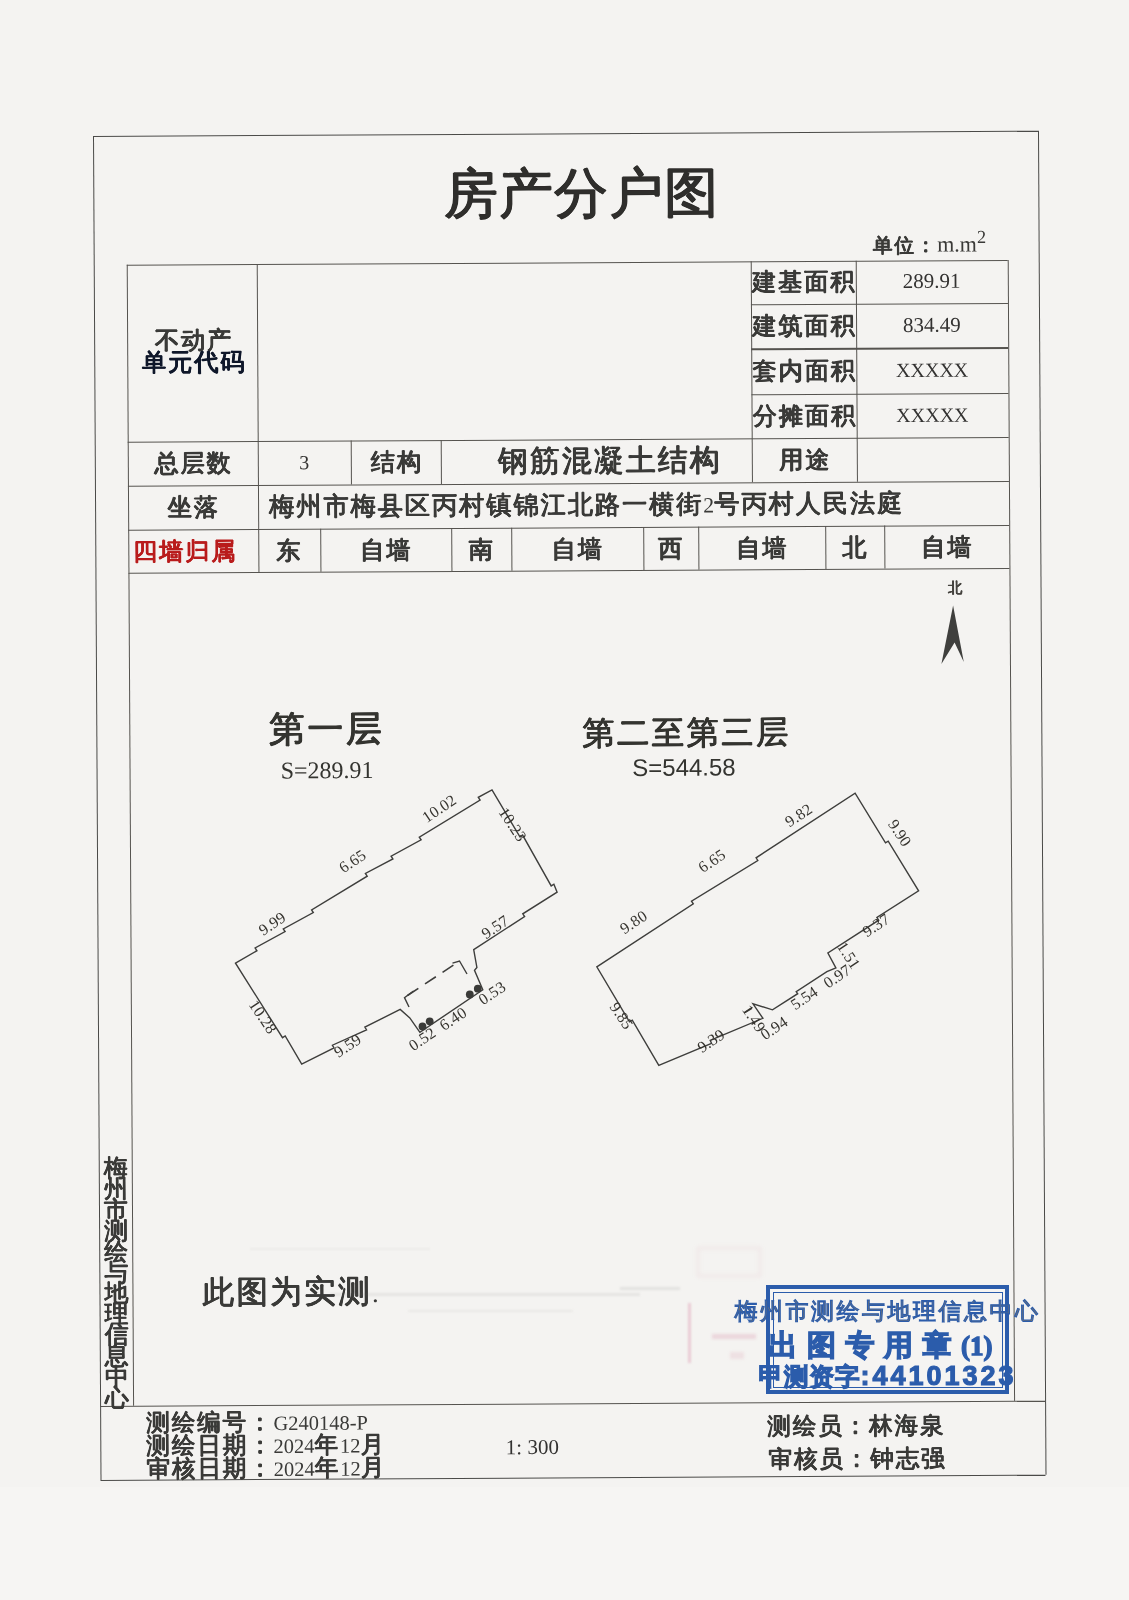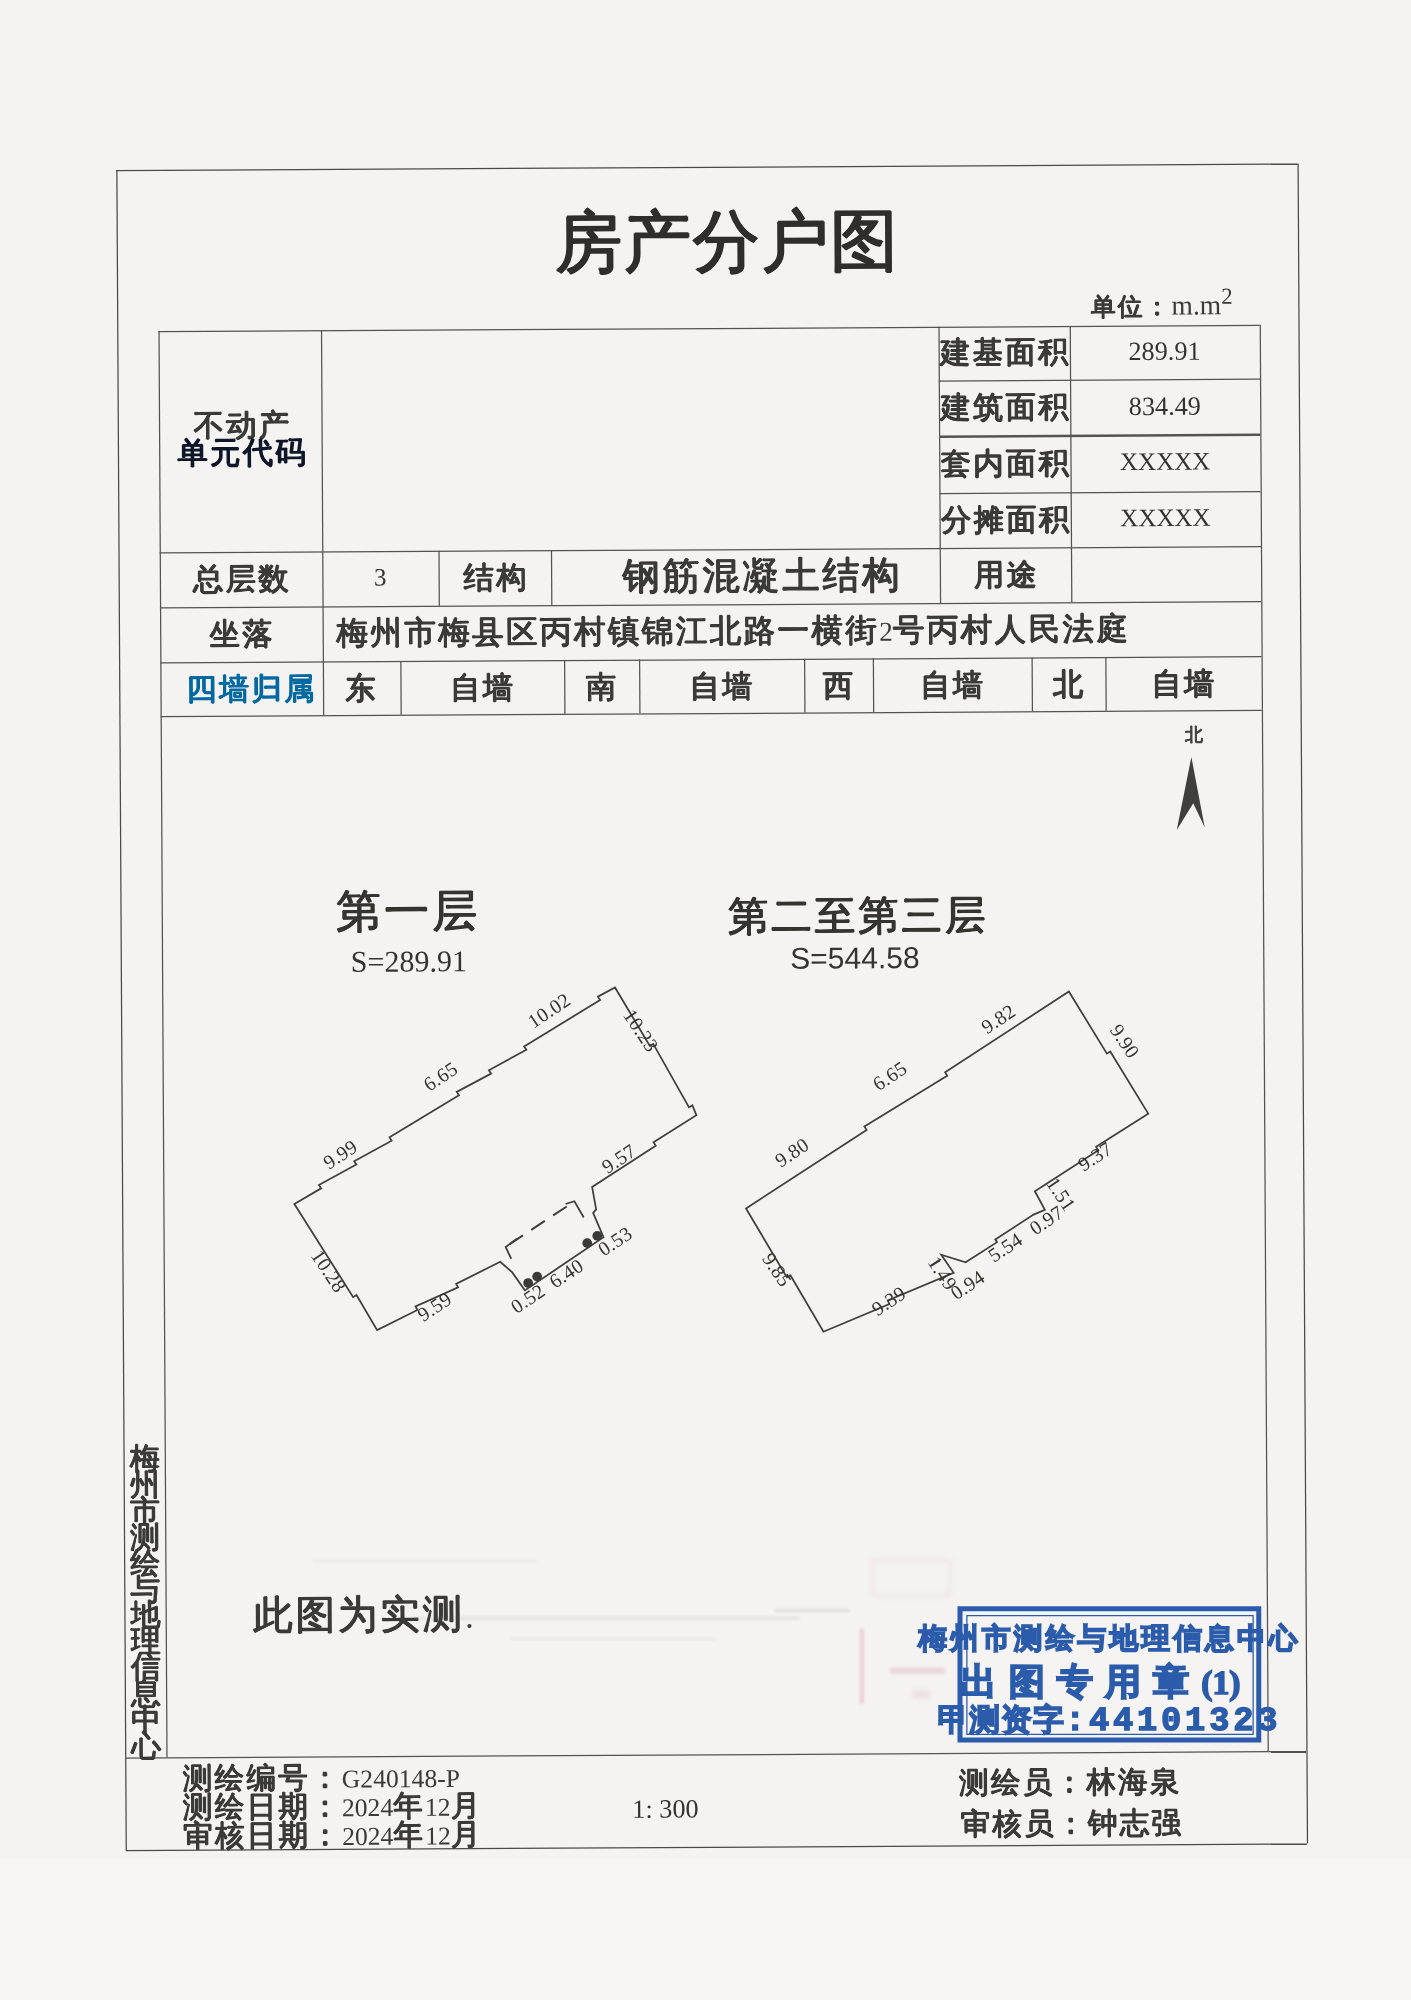--- a/index.html
+++ b/index.html
@@ -53,21 +53,21 @@
 <div class="t" style="left:872px;top:247.5px;transform:translateY(-50%);color:#3a3a38;white-space:nowrap"><span style="font-size:20px;letter-spacing:1.52px;text-shadow:0.5px 0 currentColor,-0.5px 0 currentColor,0 0.5px currentColor,0 -0.5px currentColor">单位：</span><span style="font-family:'Liberation Serif',serif;font-size:22px">m.m<sup>2</sup></span></div>
 
 <div class="t" style="left:192px;top:341.0px;transform:translate(-50%,-50%);font-size:24.4px;letter-spacing:1.7px;color:#3a3a38;text-shadow:0.55px 0 currentColor,-0.55px 0 currentColor,0 0.55px currentColor,0 -0.55px currentColor;padding-left:1.7px">不动产</div>
 
 <div class="t" style="left:192px;top:363.0px;transform:translate(-50%,-50%);font-size:24.4px;letter-spacing:1.7px;color:#0f172a;text-shadow:0.55px 0 currentColor,-0.55px 0 currentColor,0 0.55px currentColor,0 -0.55px currentColor;padding-left:1.7px">单元代码</div>
 
 <div class="t" style="left:190.8px;top:463.8px;transform:translate(-50%,-50%);font-size:24.4px;letter-spacing:1.7px;color:#3a3a38;text-shadow:0.55px 0 currentColor,-0.55px 0 currentColor,0 0.55px currentColor,0 -0.55px currentColor;padding-left:1.7px">总层数</div>
 
 <div class="t" style="left:190.8px;top:508.0px;transform:translate(-50%,-50%);font-size:24.4px;letter-spacing:1.7px;color:#3a3a38;text-shadow:0.55px 0 currentColor,-0.55px 0 currentColor,0 0.55px currentColor,0 -0.55px currentColor;padding-left:1.7px">坐落</div>
 
-<div class="t" style="left:198px;top:551.5px;transform:translate(-50%,-50%);font-size:24.4px;letter-spacing:1.7px;color:#0369a1;text-shadow:0.55px 0 currentColor,-0.55px 0 currentColor,0 0.55px currentColor,0 -0.55px currentColor;padding-left:1.7px">四墙归属</div>
+<div class="t" style="left:182px;top:551.5px;transform:translate(-50%,-50%);font-size:24.4px;letter-spacing:1.7px;color:#b91c1c;text-shadow:0.55px 0 currentColor,-0.55px 0 currentColor,0 0.55px currentColor,0 -0.55px currentColor;padding-left:1.7px">四墙归属</div>
 
 <div class="t" style="left:802.5px;top:286.4px;transform:translate(-50%,-50%);font-size:24.4px;letter-spacing:1.7px;color:#3a3a38;text-shadow:0.55px 0 currentColor,-0.55px 0 currentColor,0 0.55px currentColor,0 -0.55px currentColor;padding-left:1.7px">建基面积</div>
 
 <div class="t" style="left:802.5px;top:330.3px;transform:translate(-50%,-50%);font-size:24.4px;letter-spacing:1.7px;color:#3a3a38;text-shadow:0.55px 0 currentColor,-0.55px 0 currentColor,0 0.55px currentColor,0 -0.55px currentColor;padding-left:1.7px">建筑面积</div>
 
 <div class="t" style="left:802.5px;top:375.1px;transform:translate(-50%,-50%);font-size:24.4px;letter-spacing:1.7px;color:#3a3a38;text-shadow:0.55px 0 currentColor,-0.55px 0 currentColor,0 0.55px currentColor,0 -0.55px currentColor;padding-left:1.7px">套内面积</div>
 
 <div class="t" style="left:802.5px;top:419.6px;transform:translate(-50%,-50%);font-size:24.4px;letter-spacing:1.7px;color:#3a3a38;text-shadow:0.55px 0 currentColor,-0.55px 0 currentColor,0 0.55px currentColor,0 -0.55px currentColor;padding-left:1.7px">分摊面积</div>
 
 <div class="t" style="left:930.8px;top:286.4px;transform:translate(-50%,-50%);font-family:'Liberation Serif',serif;font-size:21px;color:#333231">289.91</div>
@@ -196,17 +196,17 @@
 
 <div>
 <div style="position:absolute;left:688px;top:1303px;width:2.5px;height:60px;background:rgba(214,130,158,.34);filter:blur(1.2px)"></div>
 <div style="position:absolute;left:712px;top:1334px;width:44px;height:5px;background:rgba(214,130,158,.26);filter:blur(1.4px)"></div>
 <div style="position:absolute;left:730px;top:1352px;width:14px;height:7px;background:rgba(214,130,158,.16);filter:blur(1.6px)"></div>
 <div style="position:absolute;left:697px;top:1247px;width:60px;height:26px;border:2px solid rgba(220,150,170,.16);filter:blur(2px)"></div>
 </div>
 
 <div style="position:absolute;left:766px;top:1285px;width:243px;height:109px;border:4.5px solid #2b5cab;box-sizing:border-box;background:rgba(255,255,255,.1)">
   <div style="position:absolute;left:2.5px;top:2.5px;right:2.5px;bottom:2.5px;border:1.5px solid #2b5cab"></div>
-  <div class="t" style="left:50%;top:22px;transform:translate(-50%,-50%);font-size:23px;letter-spacing:2.5px;color:#be185d;font-weight:bold;-webkit-text-stroke:1.1px #2b5cab;white-space:nowrap">梅州市测绘与地理信息中心</div>
+  <div class="t" style="left:50%;top:22px;transform:translate(-50%,-50%);font-size:23px;letter-spacing:2.5px;color:#737373;font-weight:normal;-webkit-text-stroke:1.1px #2b5cab;white-space:nowrap">梅州市测绘与地理信息中心</div>
   <div class="t" style="left:47%;top:57px;transform:translate(-50%,-50%);font-size:29px;letter-spacing:9.5px;color:#2b5cab;font-weight:bold;-webkit-text-stroke:1.3px #2b5cab;white-space:nowrap">出图专用章<span style="font-family:'Liberation Serif',serif;font-size:27px;letter-spacing:0">(1)</span></div>
-  <div class="t" style="left:50%;top:87px;transform:translate(-50%,-50%);font-size:24.5px;letter-spacing:1px;color:#2b5cab;font-weight:bold;-webkit-text-stroke:1.1px #2b5cab;white-space:nowrap">甲测资字<span style="font-family:Liberation Mono, monospace;font-size:27px;letter-spacing:3px">:44101323</span></div>
+  <div class="t" style="left:50%;top:87px;transform:translate(-50%,-50%);font-size:24.5px;letter-spacing:1px;color:#2b5cab;font-weight:bold;-webkit-text-stroke:1.1px #2b5cab;white-space:nowrap">甲测资字<span style="font-family:Liberation Sans, sans-serif;font-size:27px;letter-spacing:3px">:44101323</span></div>
 </div>
 
 <div style="position:absolute;left:0;top:1487px;width:1129px;height:113px;background:#f6f5f3"></div>
 </body></html>

